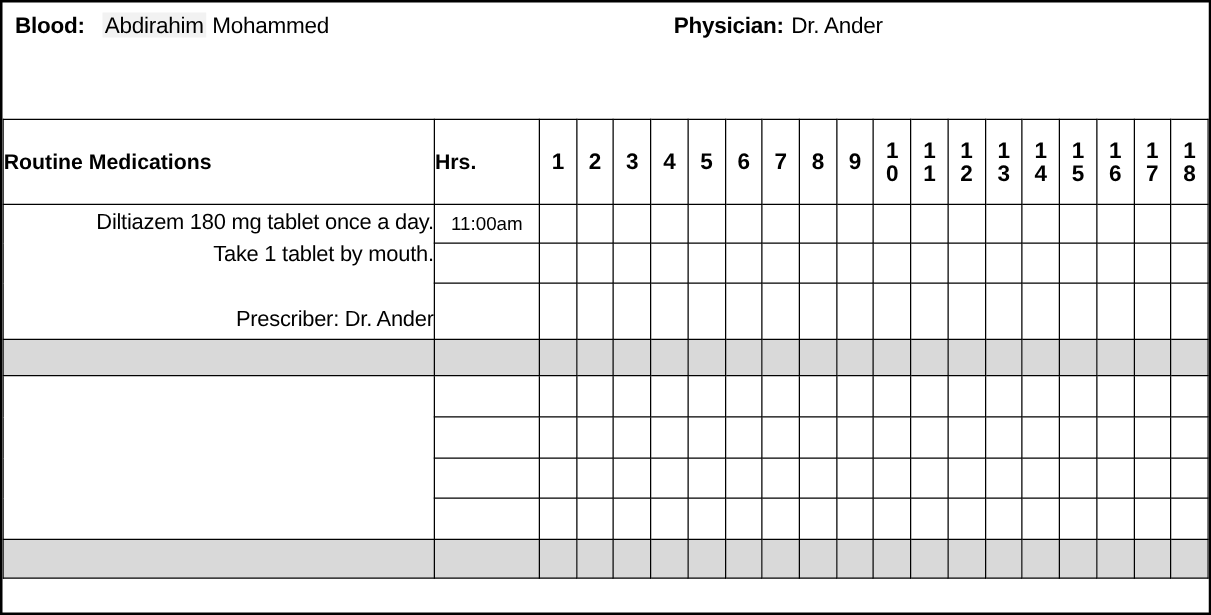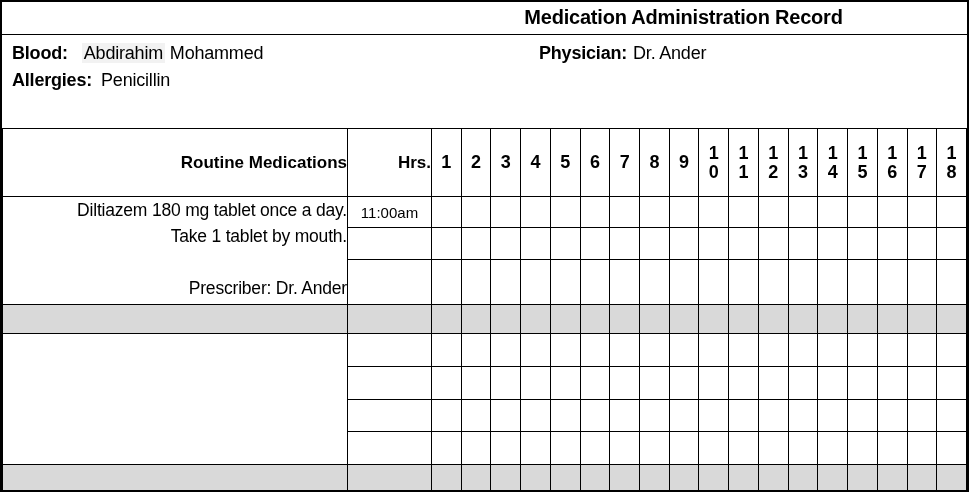--- a/index.html
+++ b/index.html
@@ -26,44 +26,38 @@
   .val { margin-left:9px; }
   .val-person { margin-left:14px; }
   .hl { background:#f2f2f2; padding:0 2px; }
   .physician { position:absolute; left:527px; top:0; }
   .physician .val { margin-left:6px; }
   
   table.mar { border-collapse:collapse; width:965px; table-layout:fixed; }
   table.mar td, table.mar th { border:1px solid #000; padding:0; overflow:hidden; }
   tr.h68{height:68px} tr.h31{height:31px} tr.h32{height:32px} tr.h45{height:45px}
   tr.h29{height:29px} tr.h33{height:33px}
-  th.med-h, th.hrs-h { font-weight:bold; font-size:17px; text-align:right; vertical-align:middle;margin-top:28px; }
+  th.med-h, th.hrs-h { font-weight:bold; font-size:17px; text-align:left; vertical-align:middle;margin-top:28px; }
   th.hour-h { font-weight:bold; font-size:18px; line-height:19px; text-align:center; vertical-align:middle; }
   td.med-cell { vertical-align:top; padding:3px 4px 0 9px; font-size:17.5px; letter-spacing:-0.2px; }
   .med-line { line-height:26px; min-height:26px; white-space:nowrap;text-align:right; }
   td.time-cell { text-align:center; vertical-align:middle; font-size:15px; }
 </style>
 </head>
 <body>
 
 <div class="sheet">
 
-  <div class="title-row">
-    <div class="doc-title">Medication Administration Record</div>
-  </div>
 
   <div class="info">
     <div class="info-row">
       <span class="lbl">Blood:</span><span class="val val-person"><span class="hl" style="background: rgb(242, 242, 242);">Abdirahim</span> <span>Mohammed</span></span>
       <span class="physician">
         <span class="lbl">Physician:</span><span class="val">Dr. Ander</span>
       </span>
-    </div>
-    <div class="info-row">
-      <span class="lbl">Allergies:</span><span class="val">Penicillin</span>
     </div>
   </div>
 
   <table class="mar">
     <colgroup>
       <col style="width:345px">
       <col style="width:84px">
       <col span="18">
     </colgroup>
     <tbody>

